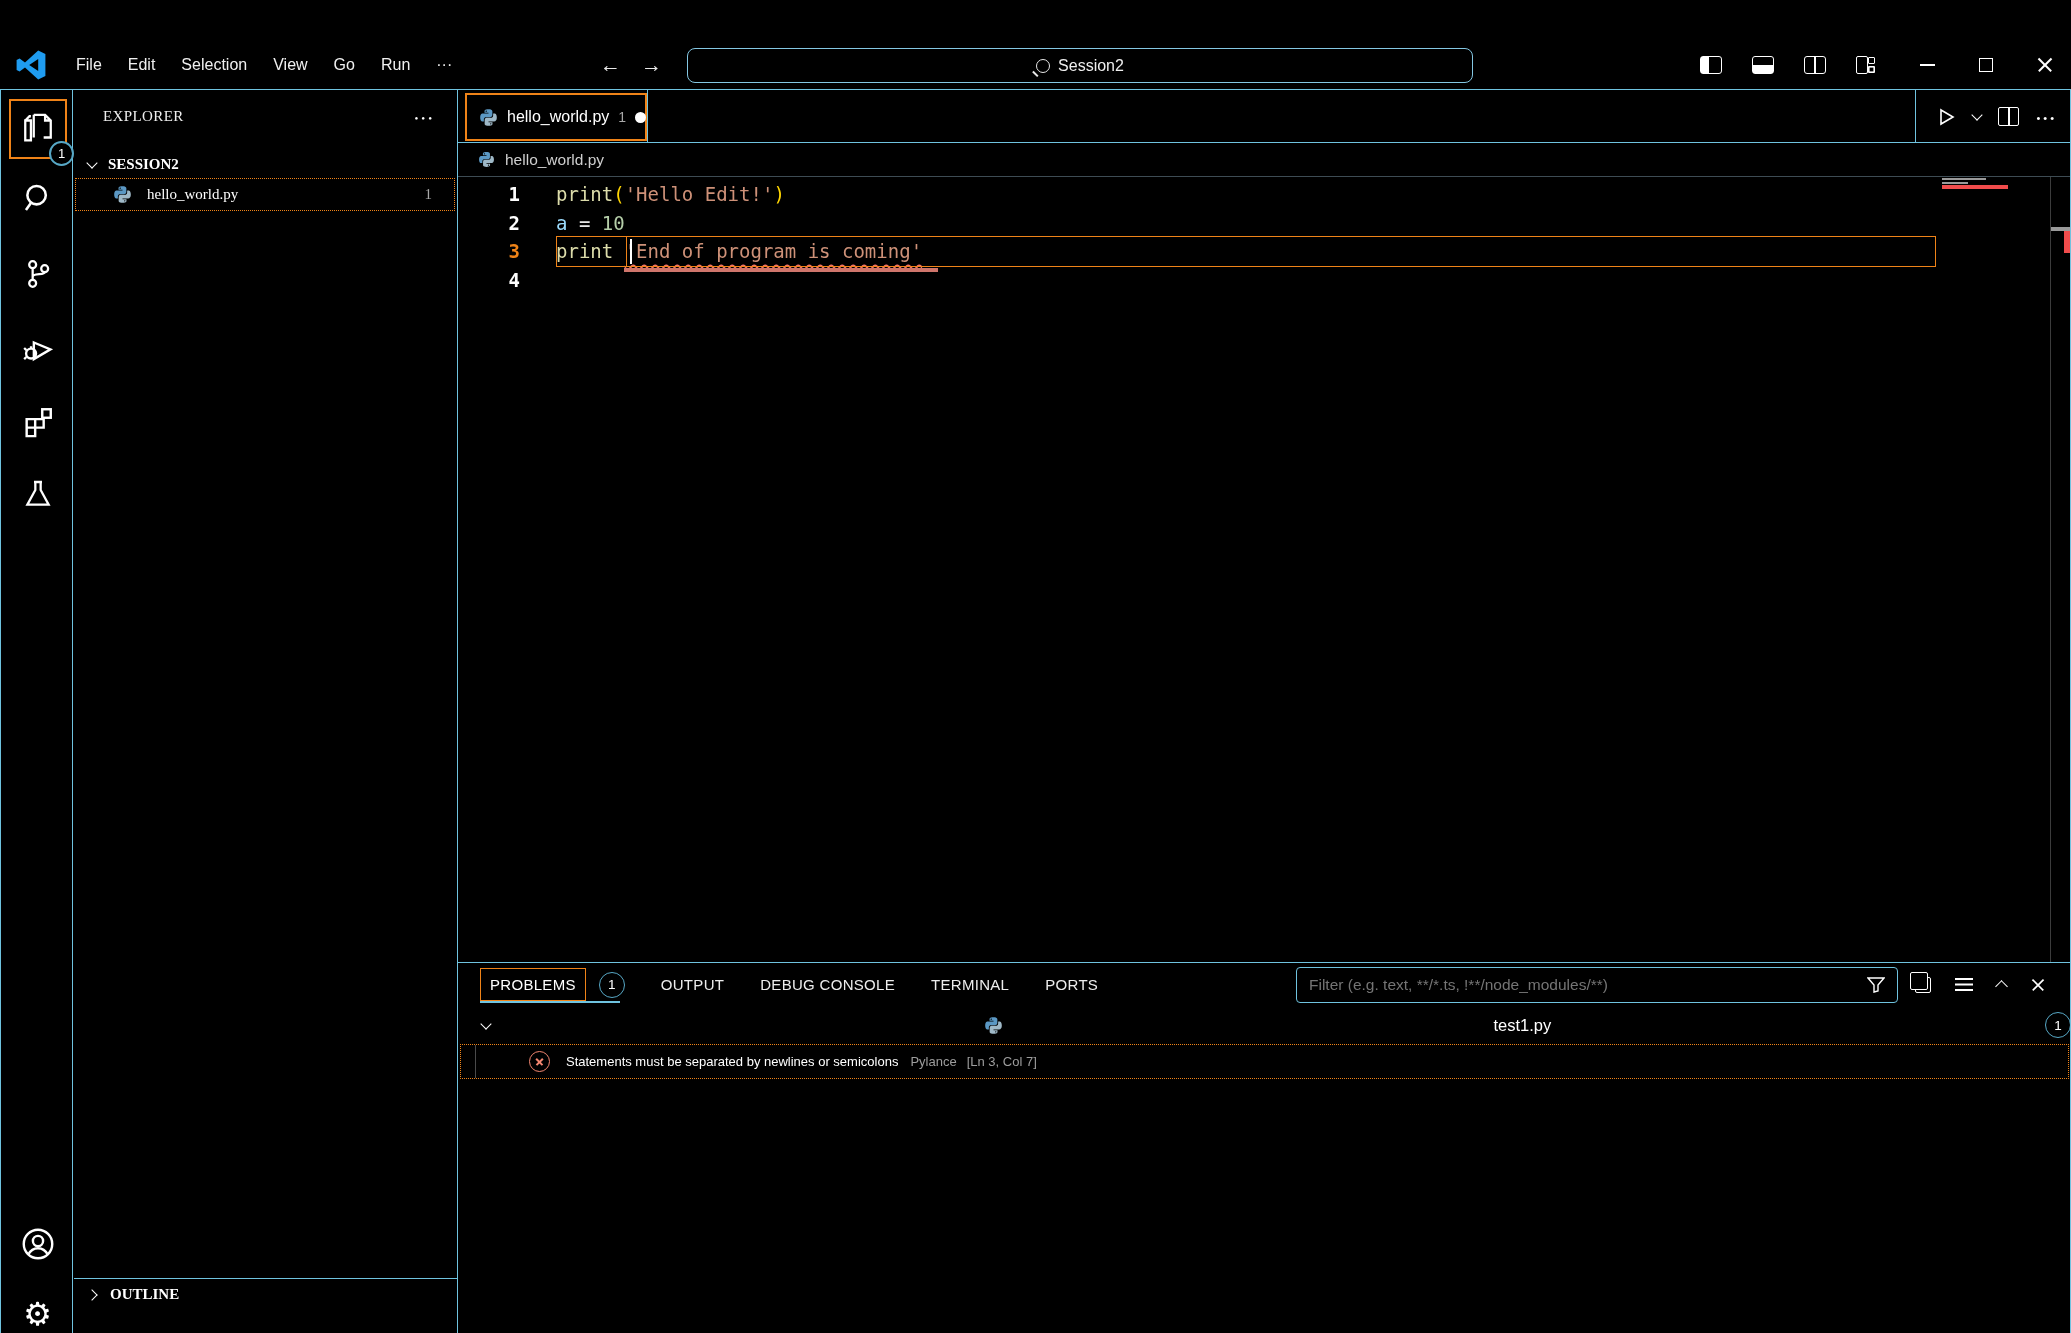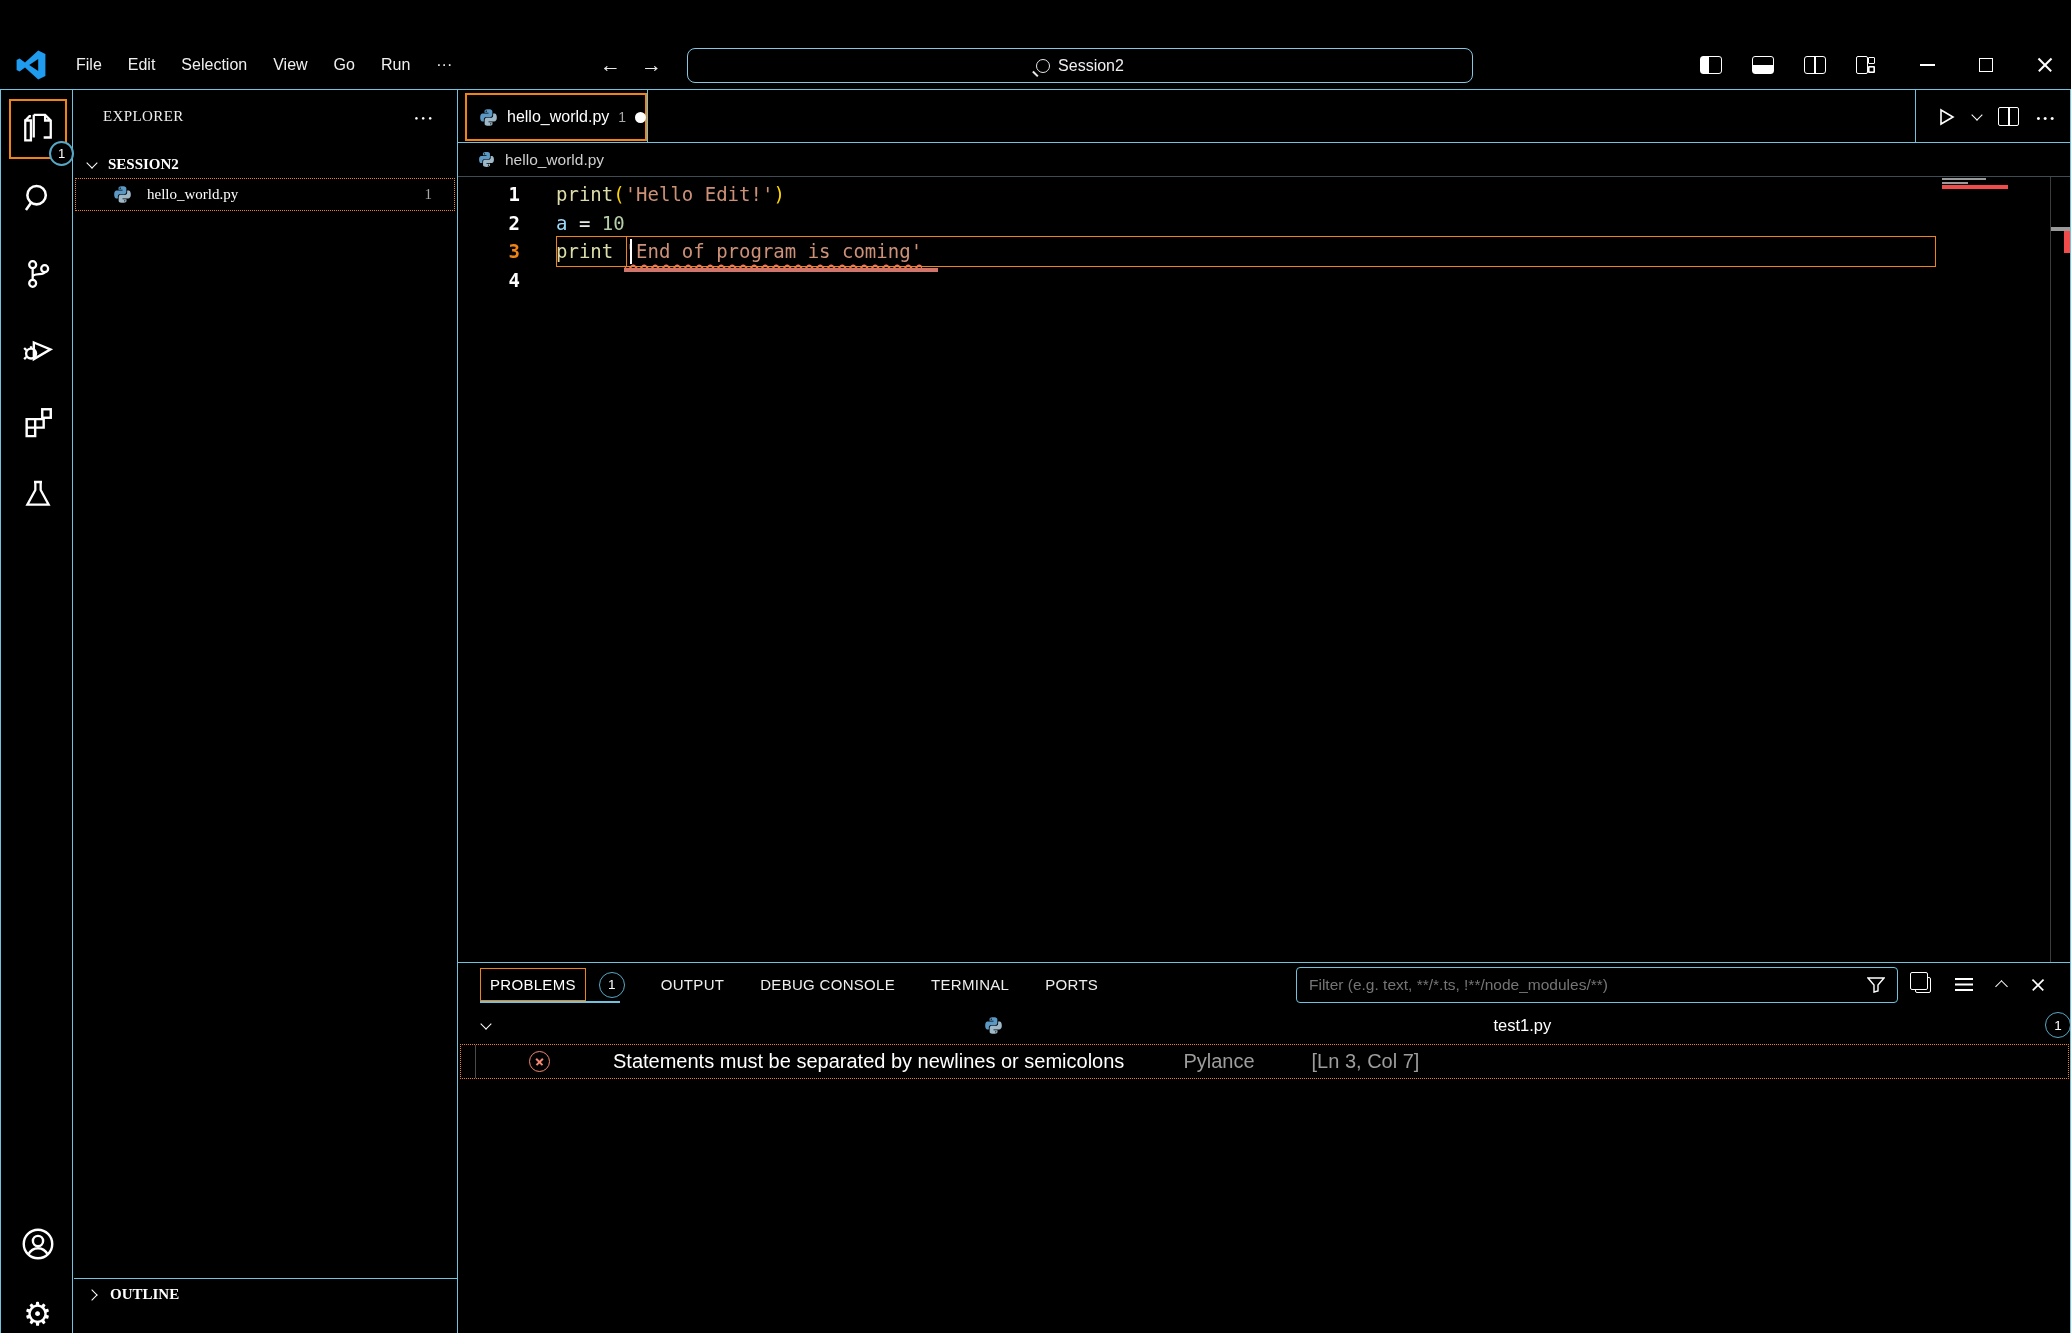--- a/index.html
+++ b/index.html
@@ -113,21 +113,21 @@
 .filterbox input{flex:1;background:transparent;border:none;outline:none;color:#ddd;font-size:15.5px;font-family:"Liberation Sans",sans-serif;padding:0 12px;}
 .funnel{width:18px;height:16px;margin-right:12px;flex:none;}
 .panel-acts{position:absolute;right:25px;top:0;height:43px;display:flex;align-items:center;gap:24px;}
 .table-ico{width:16px;height:16px;border:1.6px solid #fff;border-radius:2px;position:relative;margin-left:4px;}
 .table-ico::before{content:"";position:absolute;left:-6px;top:-6px;width:16px;height:16px;border:1.6px solid #fff;border-radius:2px;background:#000;}
 .lines-ico{width:18px;height:14px;position:relative;}
 .lines-ico::before{content:"";position:absolute;left:0;top:0;width:18px;height:2.2px;background:#fff;box-shadow:0 5.5px 0 #fff,0 11px 0 #fff;}
 .chev-up{width:9px;height:9px;border-left:1.8px solid #fff;border-top:1.8px solid #fff;transform:rotate(45deg);margin-top:4px;}
 .prob-group{position:absolute;left:0;top:43px;right:0;height:38px;display:flex;align-items:center;font-size:16.5px;justify-content:space-between;}
 .prob-group .chev{margin-left:24px;margin-right:16px;}
-.prob-row{position:absolute;left:2px;top:81px;width:1609px;height:35px;border:1px dotted var(--orange);display:flex;align-items:center;font-size:20px;gap:47px;}
+.prob-row{position:absolute;left:2px;top:81px;width:1609px;height:35px;border:1px dotted var(--orange);display:flex;align-items:center;font-size:13px;}
 .indent-guide{position:absolute;left:14px;top:0;bottom:0;width:1px;background:#4a4a4a;}
 .err-circle{width:21px;height:21px;border-radius:50%;border:1.5px solid var(--salmon);position:relative;flex:none;margin-left:68px;margin-right:16px;}
 .err-circle::before,.err-circle::after{content:"";position:absolute;left:4.5px;top:8.5px;width:9px;height:1.5px;background:var(--salmon);}
 .err-circle::before{transform:rotate(45deg);}.err-circle::after{transform:rotate(-45deg);}
 .prob-src{color:var(--gray);margin-left:12px;text-align:center;}
 .prob-loc{color:var(--gray);margin-left:10px;}
 
 
 .statusbar{position:absolute;left:0;top:1301px;width:2071px;height:32px;border-top:1px solid var(--blue);display:flex;align-items:center;font-size:16px;}
 .remote-ico{margin-left:72px;font-weight:bold;letter-spacing:-2px;font-size:15px;}

